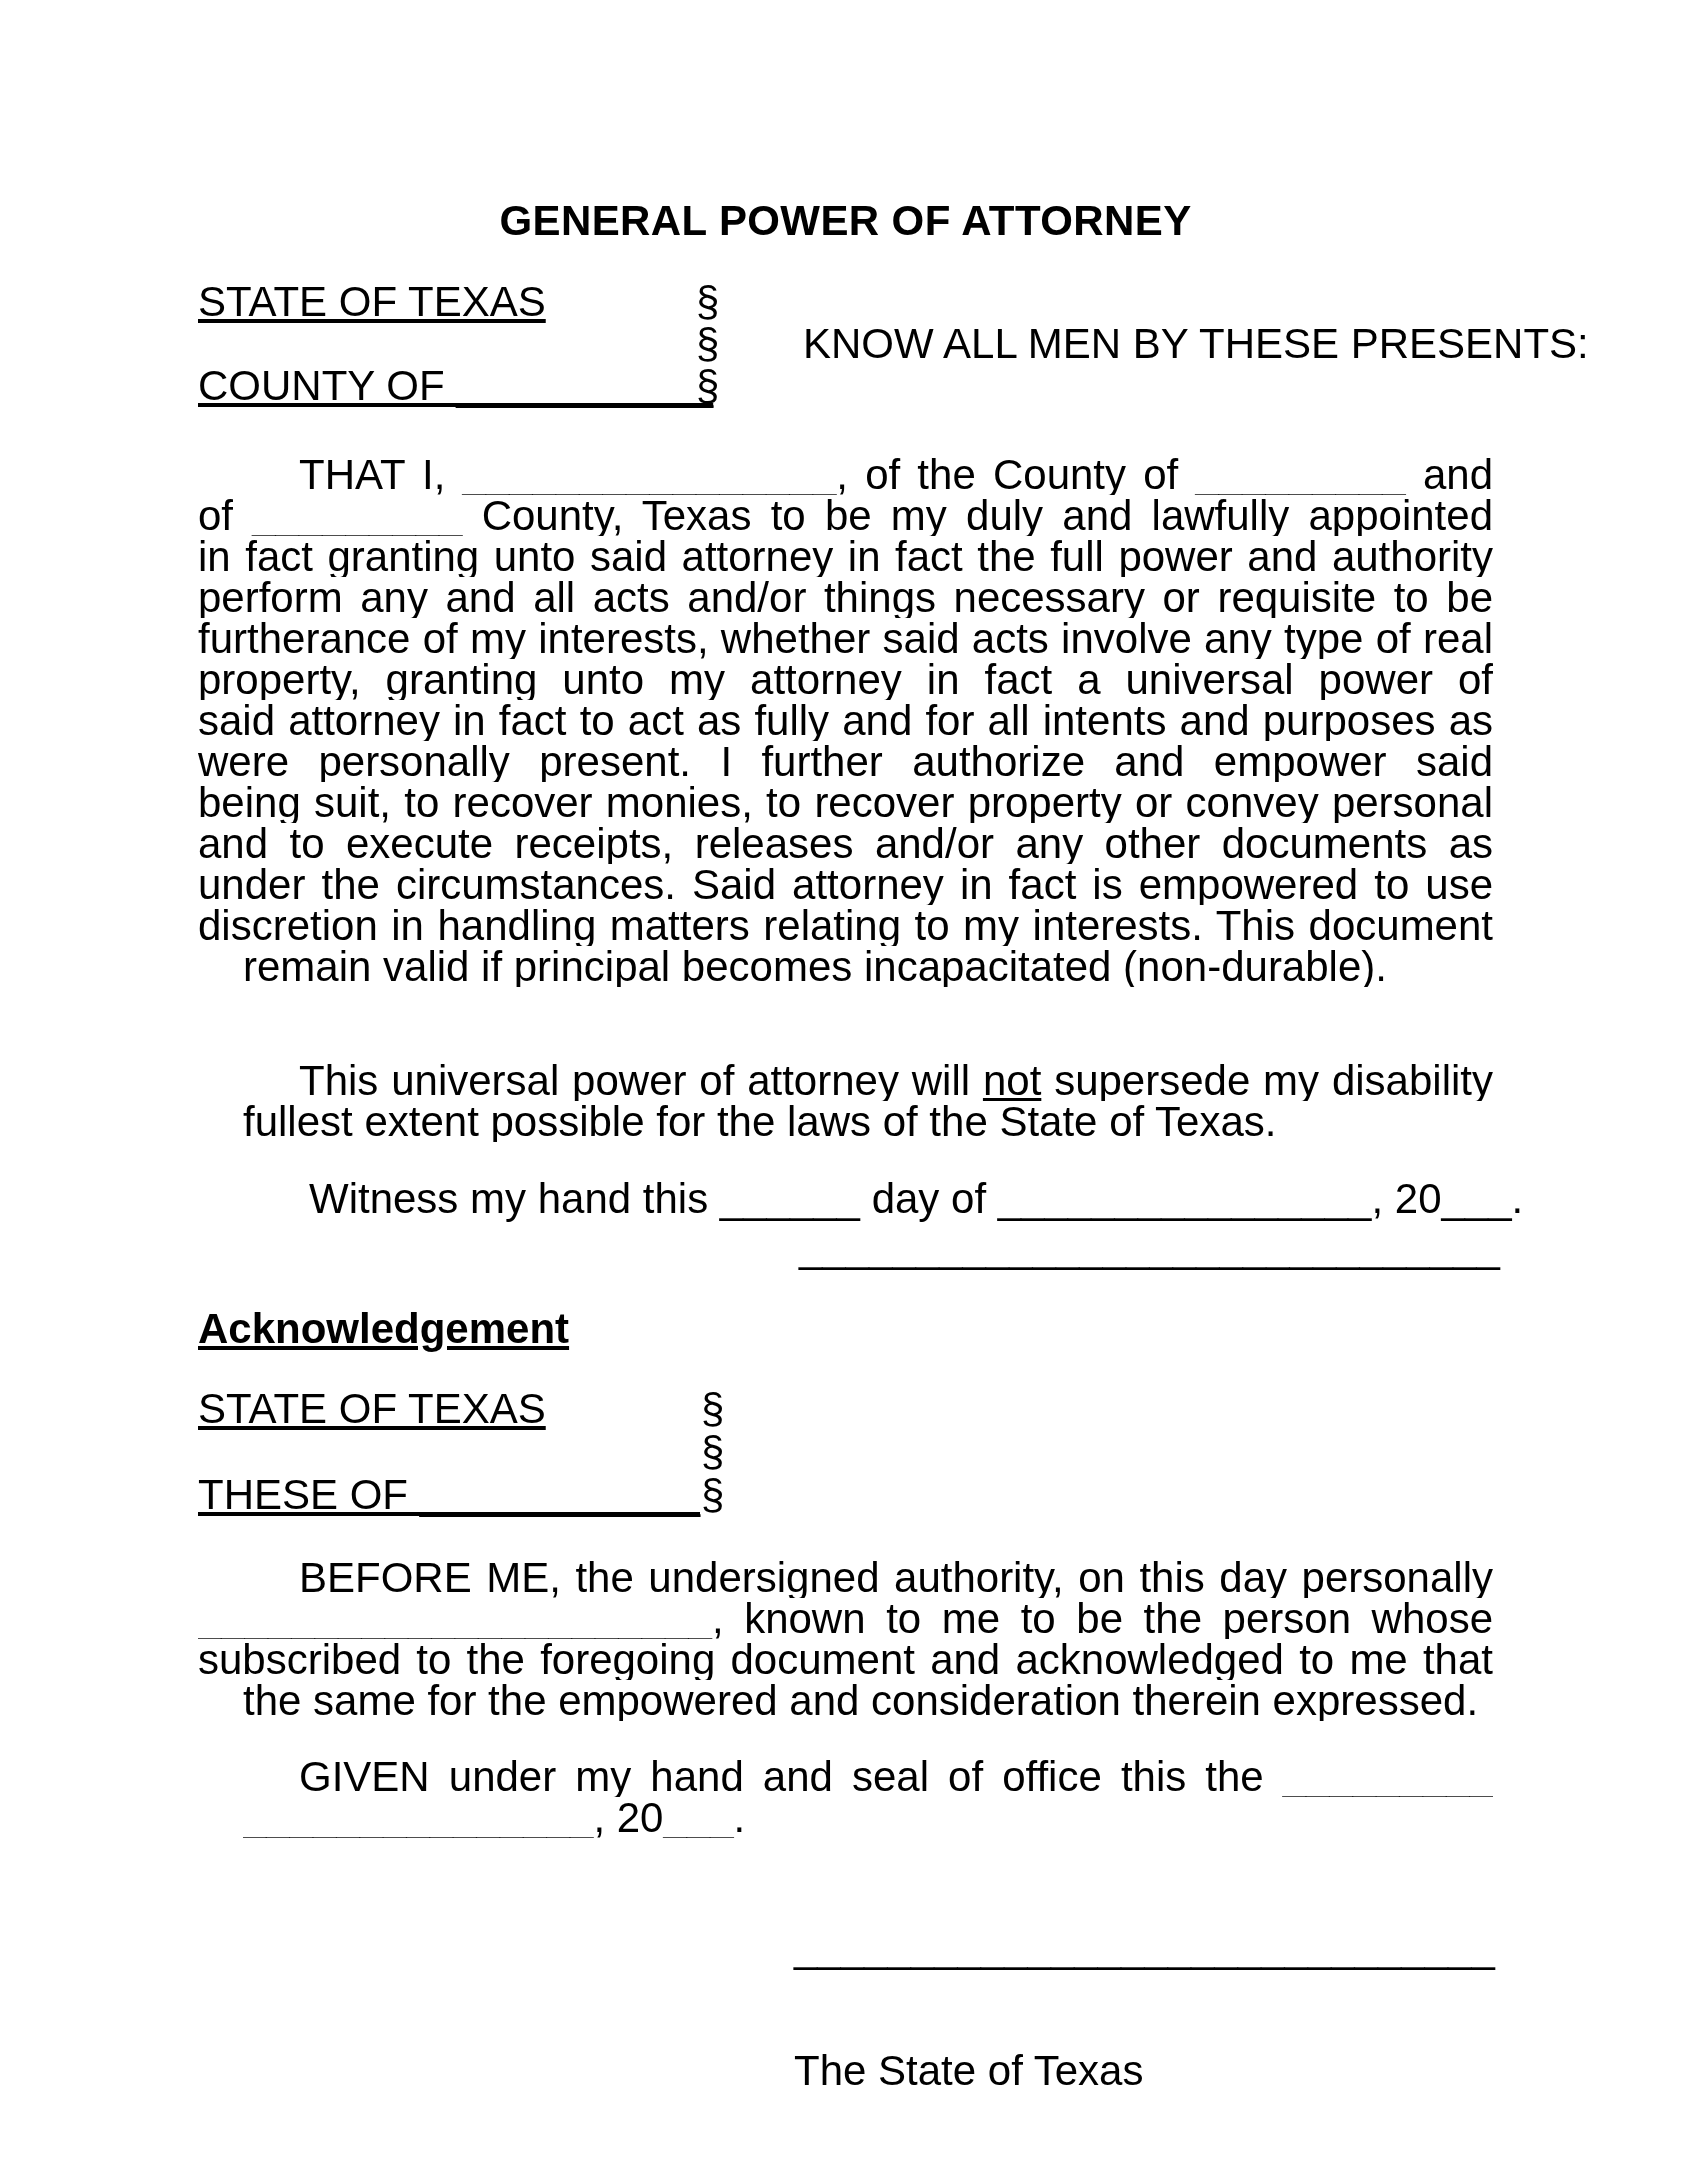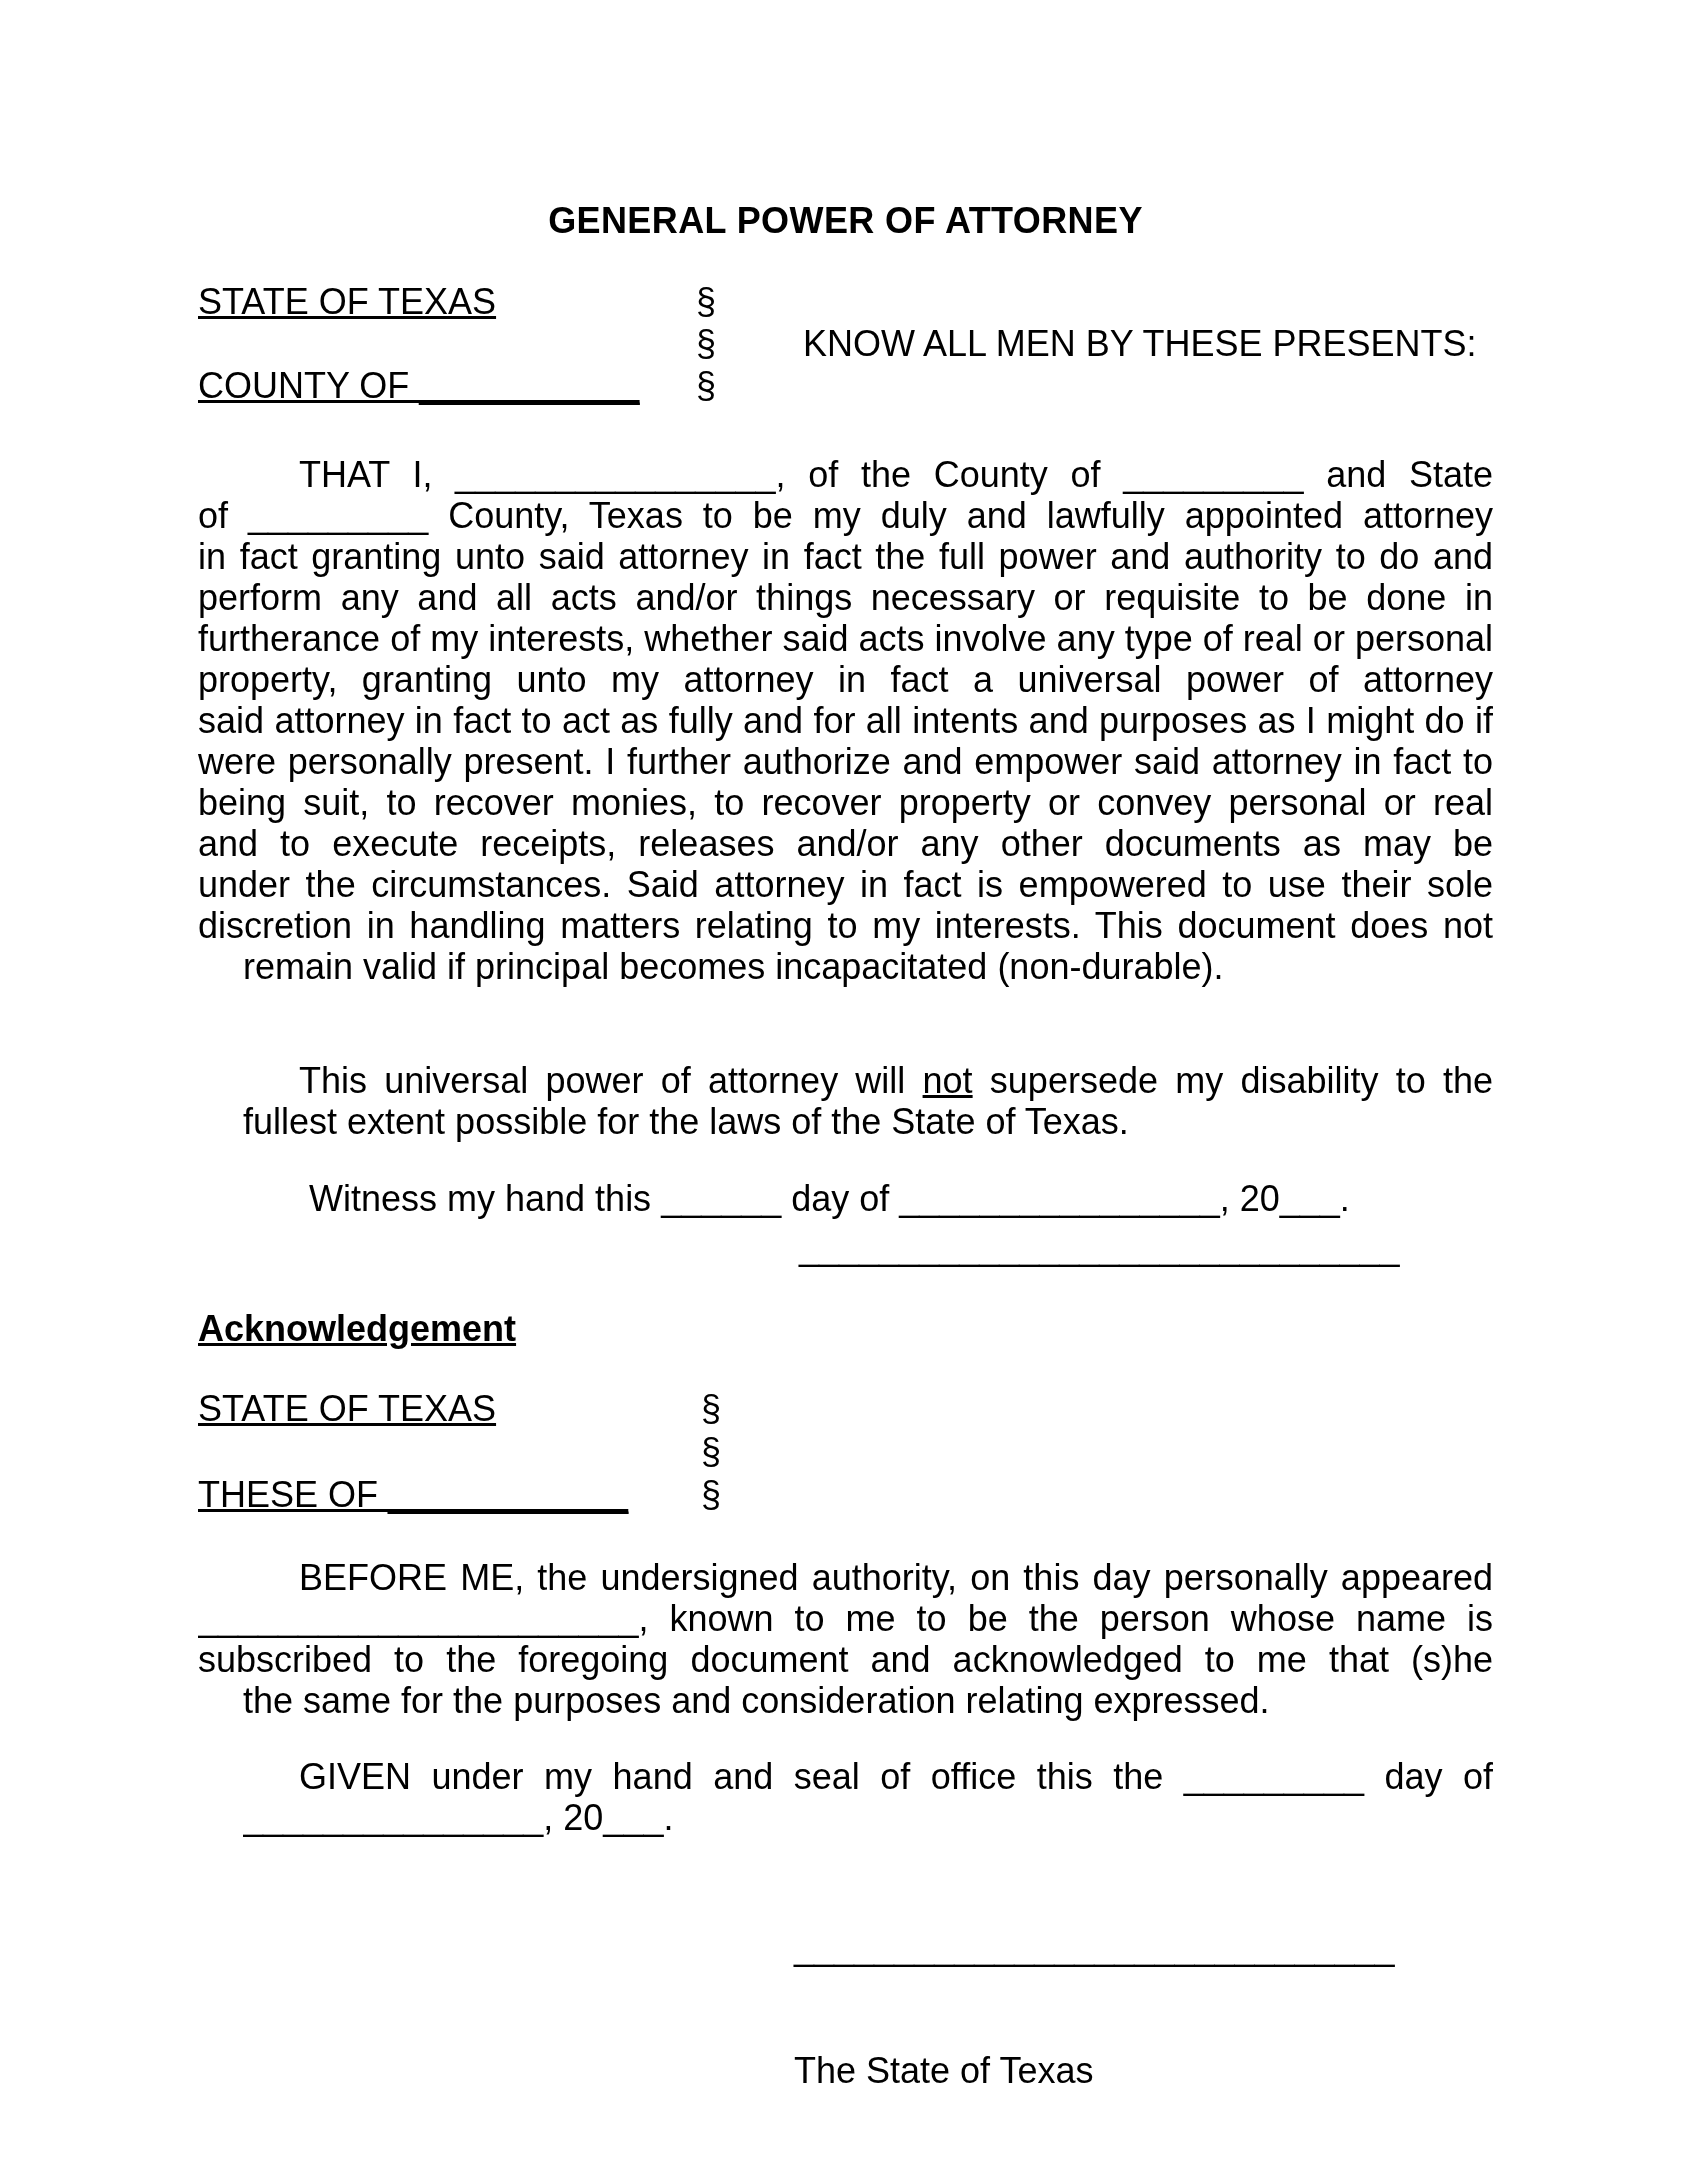--- a/index.html
+++ b/index.html
@@ -3,21 +3,21 @@
 <meta charset="utf-8">
 <style>
   html,body{margin:0;padding:0;background:#ffffff;}
   .page{
     position:relative;
     width:1685px;
     height:2181px;
     background:#ffffff;
     color:#000000;
     font-family:"Liberation Sans","DejaVu Sans",sans-serif;
-    font-size:36px;
+    font-size:42px;
     line-height:41px;
     overflow:hidden;
   }
   .content{
     position:absolute;
     left:198px;
     top:0;
     width:1295px;
     height:100%;
   }
@@ -117,21 +117,21 @@
       <div class="vrow">
         <span class="vlabel">THESE OF ____________</span>
         <span class="vsect">§</span>
       </div>
     </div>
 
     <div class="abs" style="top:1557px">
       <div class="pline indent">BEFORE ME, the undersigned authority, on this day personally appeared</div>
       <div class="pline">______________________, known to me to be the person whose name is</div>
       <div class="pline">subscribed to the foregoing document and acknowledged to me that (s)he executed</div>
-      <div class="pline last">the same for the purposes and consideration relating expressed.</div>
+      <div class="pline last">the same for the empowered and consideration therein expressed.</div>
     </div>
 
     <div class="abs" style="top:1756px">
       <div class="pline indent">GIVEN under my hand and seal of office this the _________ day of</div>
       <div class="pline last">_______________, 20___.</div>
     </div>
 
     <div class="notary">
       <div>______________________________</div>
       <div>The State of Texas</div>

